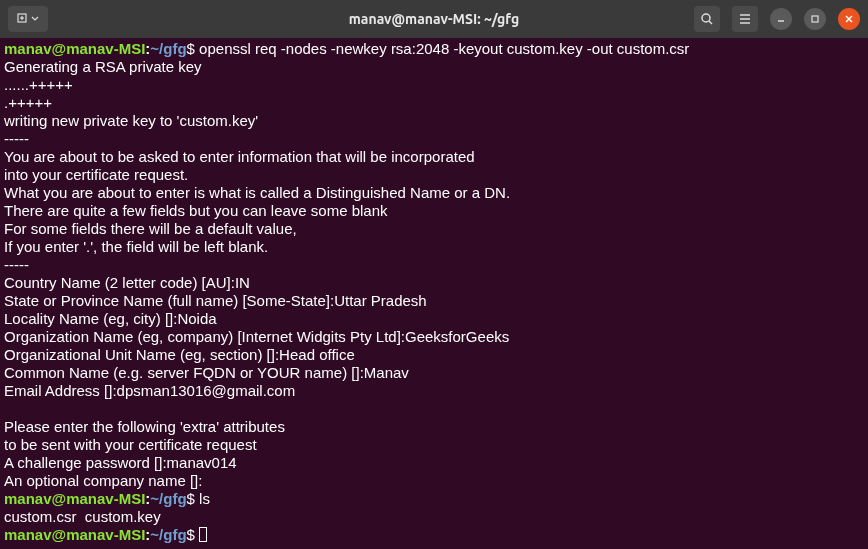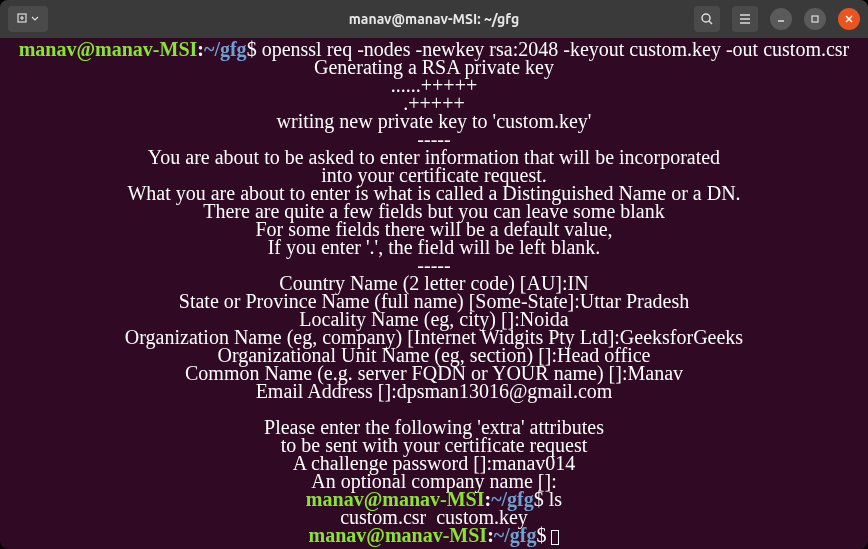--- a/index.html
+++ b/index.html
@@ -7,25 +7,24 @@
       font-family: "Ubuntu Mono", "DejaVu Sans Mono", monospace;
       background: #000;
       width: 868px;
       height: 549px;
       overflow: hidden;
     }
     .window {
       width: 868px;
       height: 549px;
       background: #300a24;
-      border-radius: 8px;
+      border-radius: 0;
       overflow: hidden;
       display: flex;
       flex-direction: column;
-      text-align: center;
     }
     .titlebar {
       height: 38px;
       background: #3a3a3a;
       display: flex;
       align-items: center;
       padding: 0 8px;
       gap: 6px;
       position: relative;
     }
@@ -82,26 +81,26 @@
       justify-content: center;
       font-size: 11px;
       color: #2c2c2c;
       background: #5a5a5a;
     }
     .win-ctrl.close { background: #e95420; color: #fff; }
     .win-ctrl svg { width: 10px; height: 10px; }
     .terminal {
       flex: 1;
       padding: 2px 4px;
-      font-size: 20px;
+      font-size: 15px;
       line-height: 18px;
       color: #ffffff;
       white-space: pre;
       overflow: hidden;
-      font-family: Liberation Serif, serif;
+      font-family: Liberation Sans, sans-serif;
     }
     .c-user { color: #8ae234; font-weight: bold; }
     .c-colon { color: #ffffff; font-weight: bold; }
     .c-path { color: #729fcf; font-weight: bold; }
     .c-dollar { color: #ffffff; }
     .c-cmd { color: #ffffff; }
     .c-out { color: #ffffff; }
     .cursor {
       display: inline-block;
       width: 8px;

